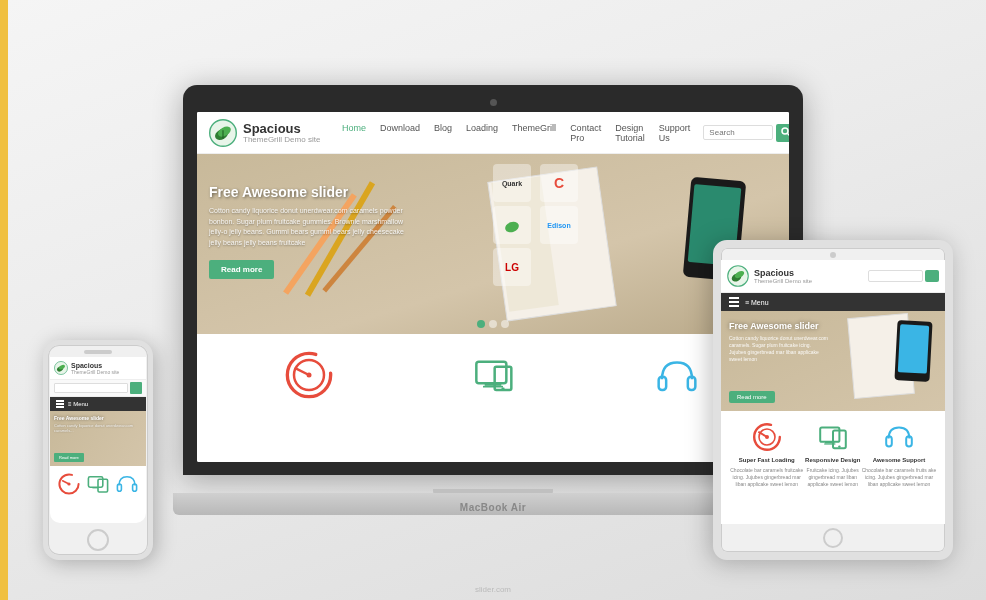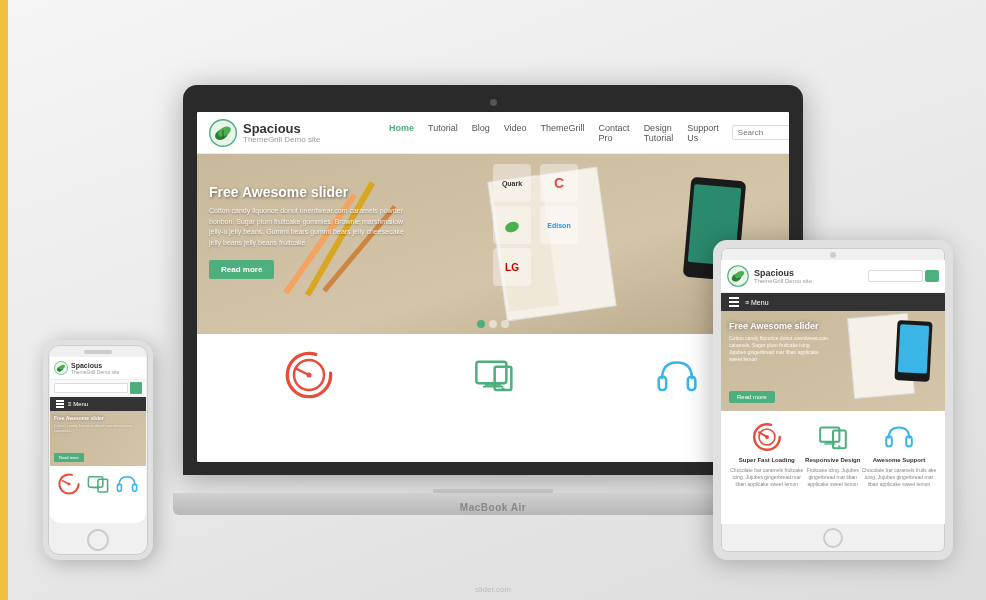--- a/index.html
+++ b/index.html
@@ -173,22 +173,21 @@
 
     .nav-item {
       font-size: 9px;
       color: #555;
       cursor: pointer;
       padding: 2px 3px;
     }
 
     .nav-item.active {
       color: #4caf7d;
-      font-weight: bold;
-      margin-left: 47px;
+      font-weight: normal;
     }
 
     .site-search {
       display: flex;
       align-items: center;
       gap: 3px;
     }
 
     .search-input {
       border: 1px solid #ddd;
@@ -737,23 +736,23 @@
                 <ellipse cx="22" cy="18" rx="10" ry="6" fill="#4caf50" transform="rotate(-30 22 18)"></ellipse>
                 <line x1="20" y1="28" x2="20" y2="16" stroke="#1b5e20" stroke-width="1.5"></line>
               </svg>
               <div class="logo-text-wrap">
                 <span class="logo-title">Spacious</span>
                 <span class="logo-subtitle">ThemeGrill Demo site</span>
               </div>
             </div>
             <div class="site-nav">
               <span class="nav-item active">Home</span>
-              <span class="nav-item">Tutorial</span>
+              <span class="nav-item">Download</span>
               <span class="nav-item">Blog</span>
-              <span class="nav-item">Video</span>
+              <span class="nav-item">Loading</span>
               <span class="nav-item">ThemeGrill</span>
               <span class="nav-item">Contact Pro</span>
               <span class="nav-item">Design Tutorial</span>
               <span class="nav-item">Support Us</span>
             </div>
             <div class="site-search">
               <input class="search-input" type="text" placeholder="Search" style="">
               <button class="search-btn">
                 <svg width="10" height="10" viewBox="0 0 10 10">
                   <circle cx="4" cy="4" r="3" fill="none" stroke="white" stroke-width="1.5"></circle>

